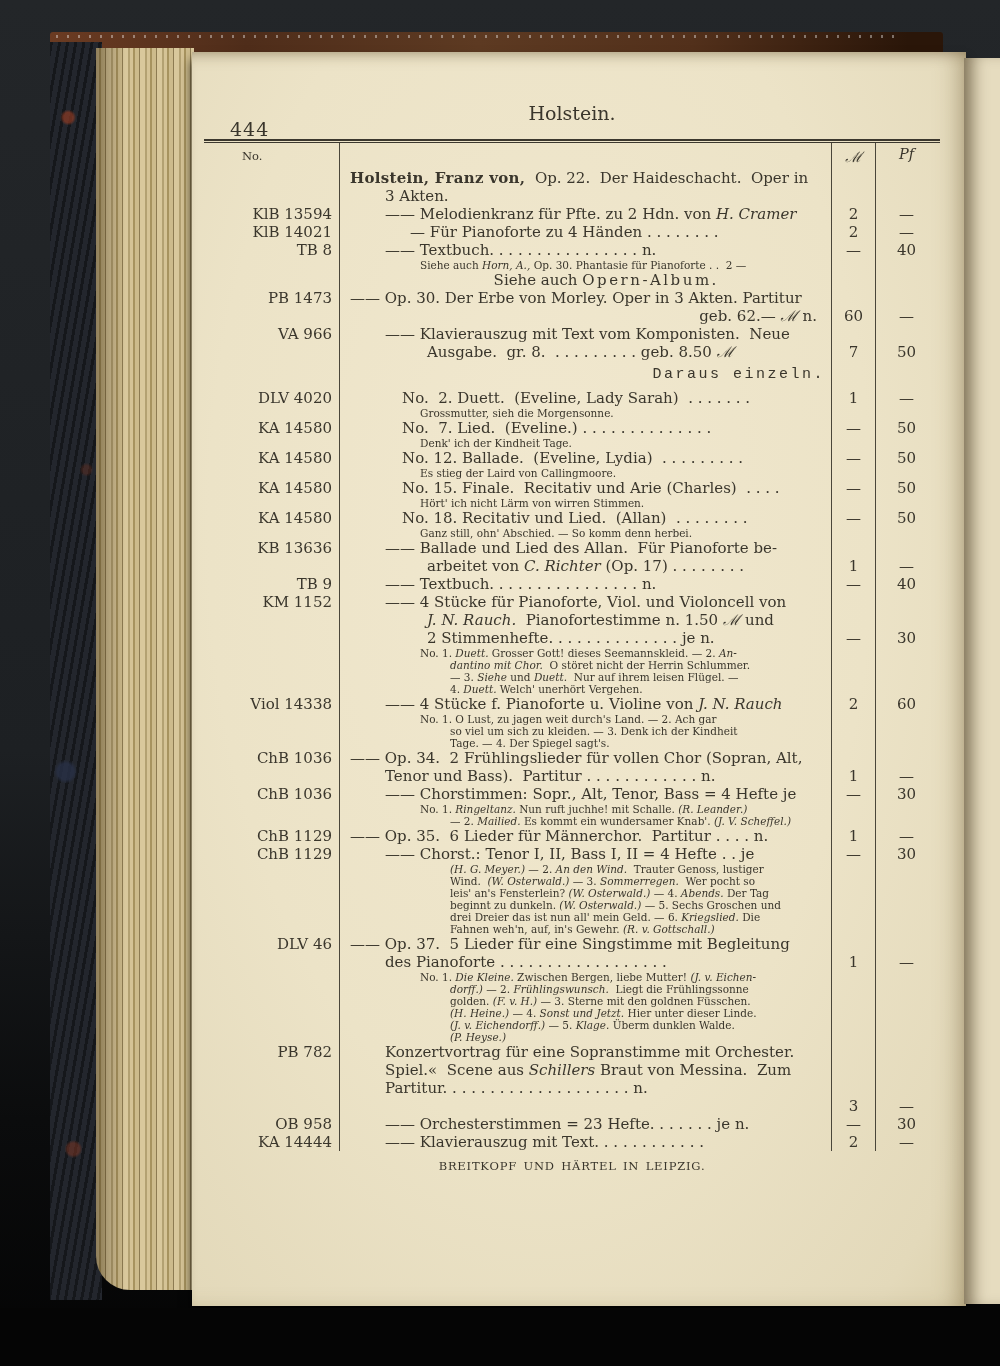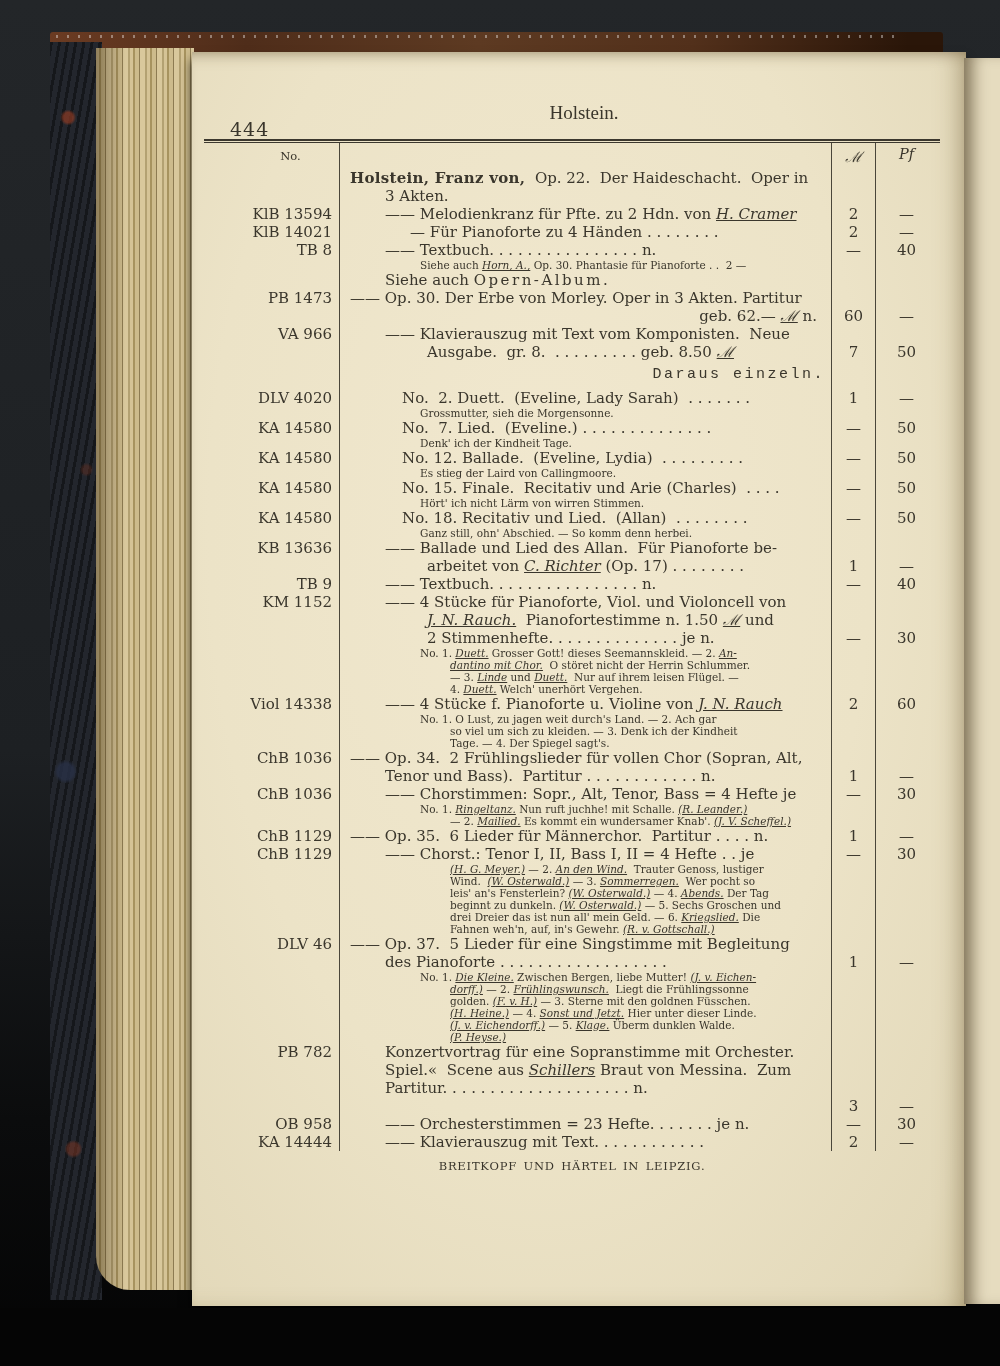--- a/index.html
+++ b/index.html
@@ -30,51 +30,51 @@
     background:radial-gradient(ellipse at 45% 38%,#f1e8cf 0%,#ece3c7 55%,#e3d9ba 90%,#dcd1ae 100%);
     box-shadow:inset -16px 0 26px -12px rgba(110,90,50,.55), inset 0 10px 14px -10px rgba(90,70,40,.5), 0 8px 10px rgba(0,0,0,.8);
     color:#3a362c;}
   .next-page-sliver{position:absolute;left:964px;top:58px;width:36px;height:1246px;
     background:#e6dcbf;box-shadow:inset 16px 0 16px -8px rgba(60,45,20,.6);}
   .bottom-shadow{position:absolute;left:0;top:1308px;width:1000px;height:58px;background:#050505;}
 
   
   .pagehead{position:relative;height:24px;margin-top:50px;}
   .pgnum{position:absolute;left:38px;top:16px;font-size:19px;letter-spacing:1px;}
-  .runhead{position:absolute;left:24px;width:736px;text-align:center;font-size:19px;font-family:Liberation Serif, serif;}
+  .runhead{position:absolute;left:12px;width:736px;text-align:center;font-size:19px;}
   .rule2{margin:13px 0 0 12px;width:736px;height:4px;
     border-top:2px solid #3c382e;border-bottom:1px solid #3c382e;}
 
   .tbl{margin-left:12px;width:736px;}
   .thead,.trow{display:flex;align-items:stretch;}
   .cell{flex:none;}
   .no {width:135px;text-align:right;padding-right:7px;font-size:15px;line-height:18px;}
   .txt{width:492px;border-left:1px solid #4a463a;padding:0 6px 0 10px;overflow:hidden;}
   .mk {width:44px;border-left:1px solid #4a463a;text-align:center;}
   .pf {width:62px;border-left:1px solid #4a463a;text-align:center;}
   .thead{height:26px;}
-  .h-no{width:135px;font-size:11.5px;padding:6px 0 0 38px;text-align:center;}
+  .h-no{width:135px;font-size:11.5px;padding:6px 0 0 38px;text-align:left;}
   .h-sym{font-style:italic;font-size:14.5px;padding-top:3px;}
 
   .ln{font-size:15px;line-height:18px;white-space:pre;}
   .h  {padding-left:0;}
   .dA {padding-left:0;}
   .dB {padding-left:35px;}
   .dC {padding-left:60px;}
   .c35{padding-left:35px;}
   .c77{padding-left:77px;}
   .sub{padding-left:52px;}
   .right{text-align:right;padding-right:8px;}
   .ctr{text-align:right;padding:5px 0;font-family:Liberation Mono, monospace;}
   .sm1,.sm2{font-size:10.5px;line-height:12px;}
   .sm1{padding-left:70px;}
   .sm2{padding-left:100px;}
-  .smA{padding-left:35px;}
+  .smA{padding-left:35px;text-align:center;}
   .s-n{}
-  .s-i{font-style:italic;text-decoration:underline;}
+  .s-i{font-style:italic;}
   .s-b{font-weight:bold;letter-spacing:.3px;}
   .s-sp{letter-spacing:2.5px;}
   .pval{font-size:15px;line-height:18px;}
   .footer{width:736px;margin:8px 0 0 12px;text-align:center;font-size:11.5px;
     letter-spacing:.8px;word-spacing:2px;}
 </style>
 </head>
 <body>
 
 <div class="leather-band"></div>
@@ -275,21 +275,21 @@
           </div>
         </div>
         <div class="trow">
           <div class="cell no">KM 1152</div>
           <div class="cell txt">
             <div class="ln dB"><span class="s-n">—— 4 Stücke für Pianoforte, Viol. und Violoncell von</span></div>
             <div class="ln c77"><span class="s-i">J. N. Rauch.</span><span class="s-n">  Pianofortestimme n. 1.50 </span><span class="s-i">ℳ</span><span class="s-n"> und</span></div>
             <div class="ln c77"><span class="s-n">2 Stimmenhefte. . . . . . . . . . . . . . je n.</span></div>
             <div class="ln sm1"><span class="s-n">No. 1. </span><span class="s-i">Duett.</span><span class="s-n"> Grosser Gott! dieses Seemannskleid. — 2. </span><span class="s-i">An-</span></div>
             <div class="ln sm2"><span class="s-i">dantino mit Chor.</span><span class="s-n">  O störet nicht der Herrin Schlummer.</span></div>
-            <div class="ln sm2"><span class="s-n">— 3. </span><span class="s-i">Linde</span><span class="s-n"> und </span><span class="s-i">Duett.</span><span class="s-n">  Nur auf ihrem leisen Flügel. —</span></div>
+            <div class="ln sm2"><span class="s-n">— 3. </span><span class="s-i">Siehe</span><span class="s-n"> und </span><span class="s-i">Duett.</span><span class="s-n">  Nur auf ihrem leisen Flügel. —</span></div>
             <div class="ln sm2"><span class="s-n">4. </span><span class="s-i">Duett.</span><span class="s-n"> Welch' unerhört Vergehen.</span></div>
           </div>
           <div class="cell mk">
             <div class="pval" style="padding-top: 36px;">—</div>
           </div>
           <div class="cell pf">
             <div class="pval" style="padding-top: 36px;">30</div>
           </div>
         </div>
         <div class="trow">

